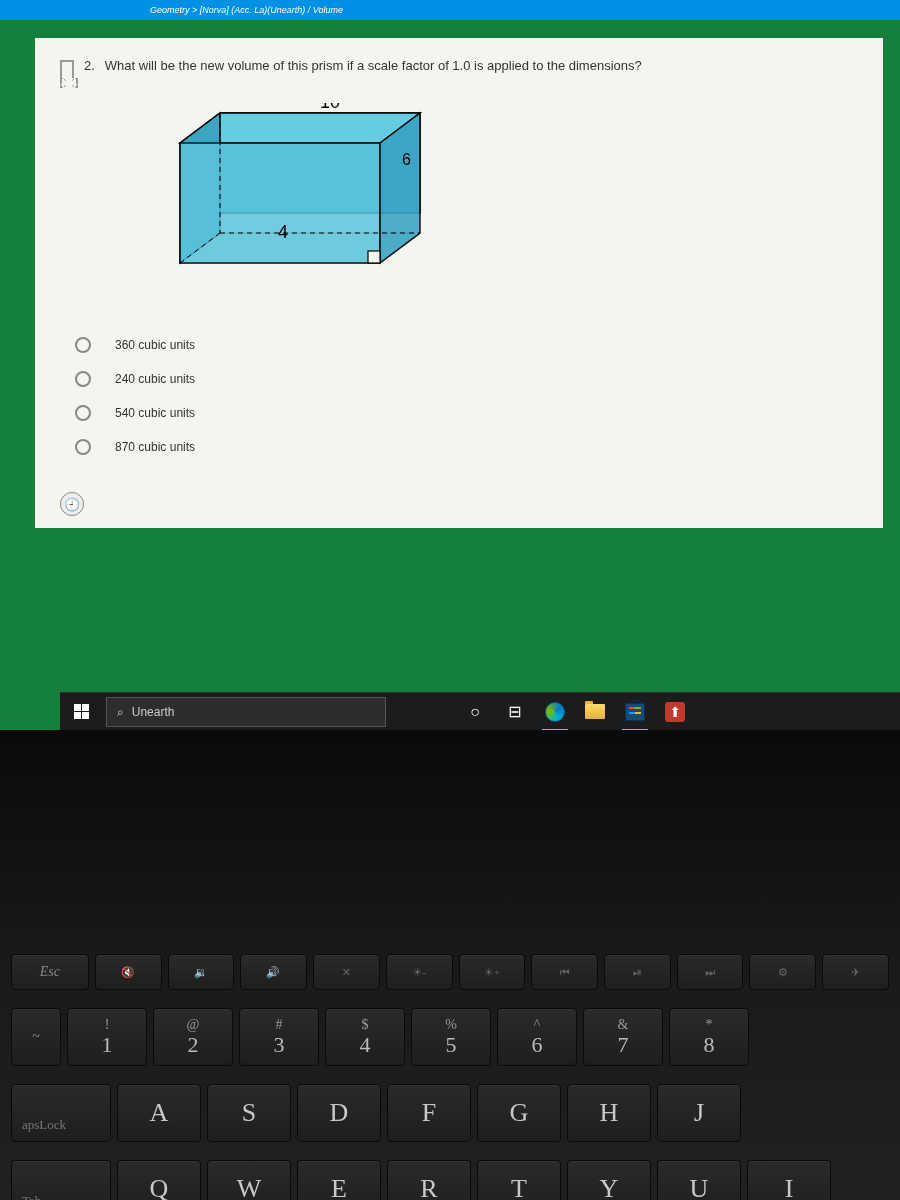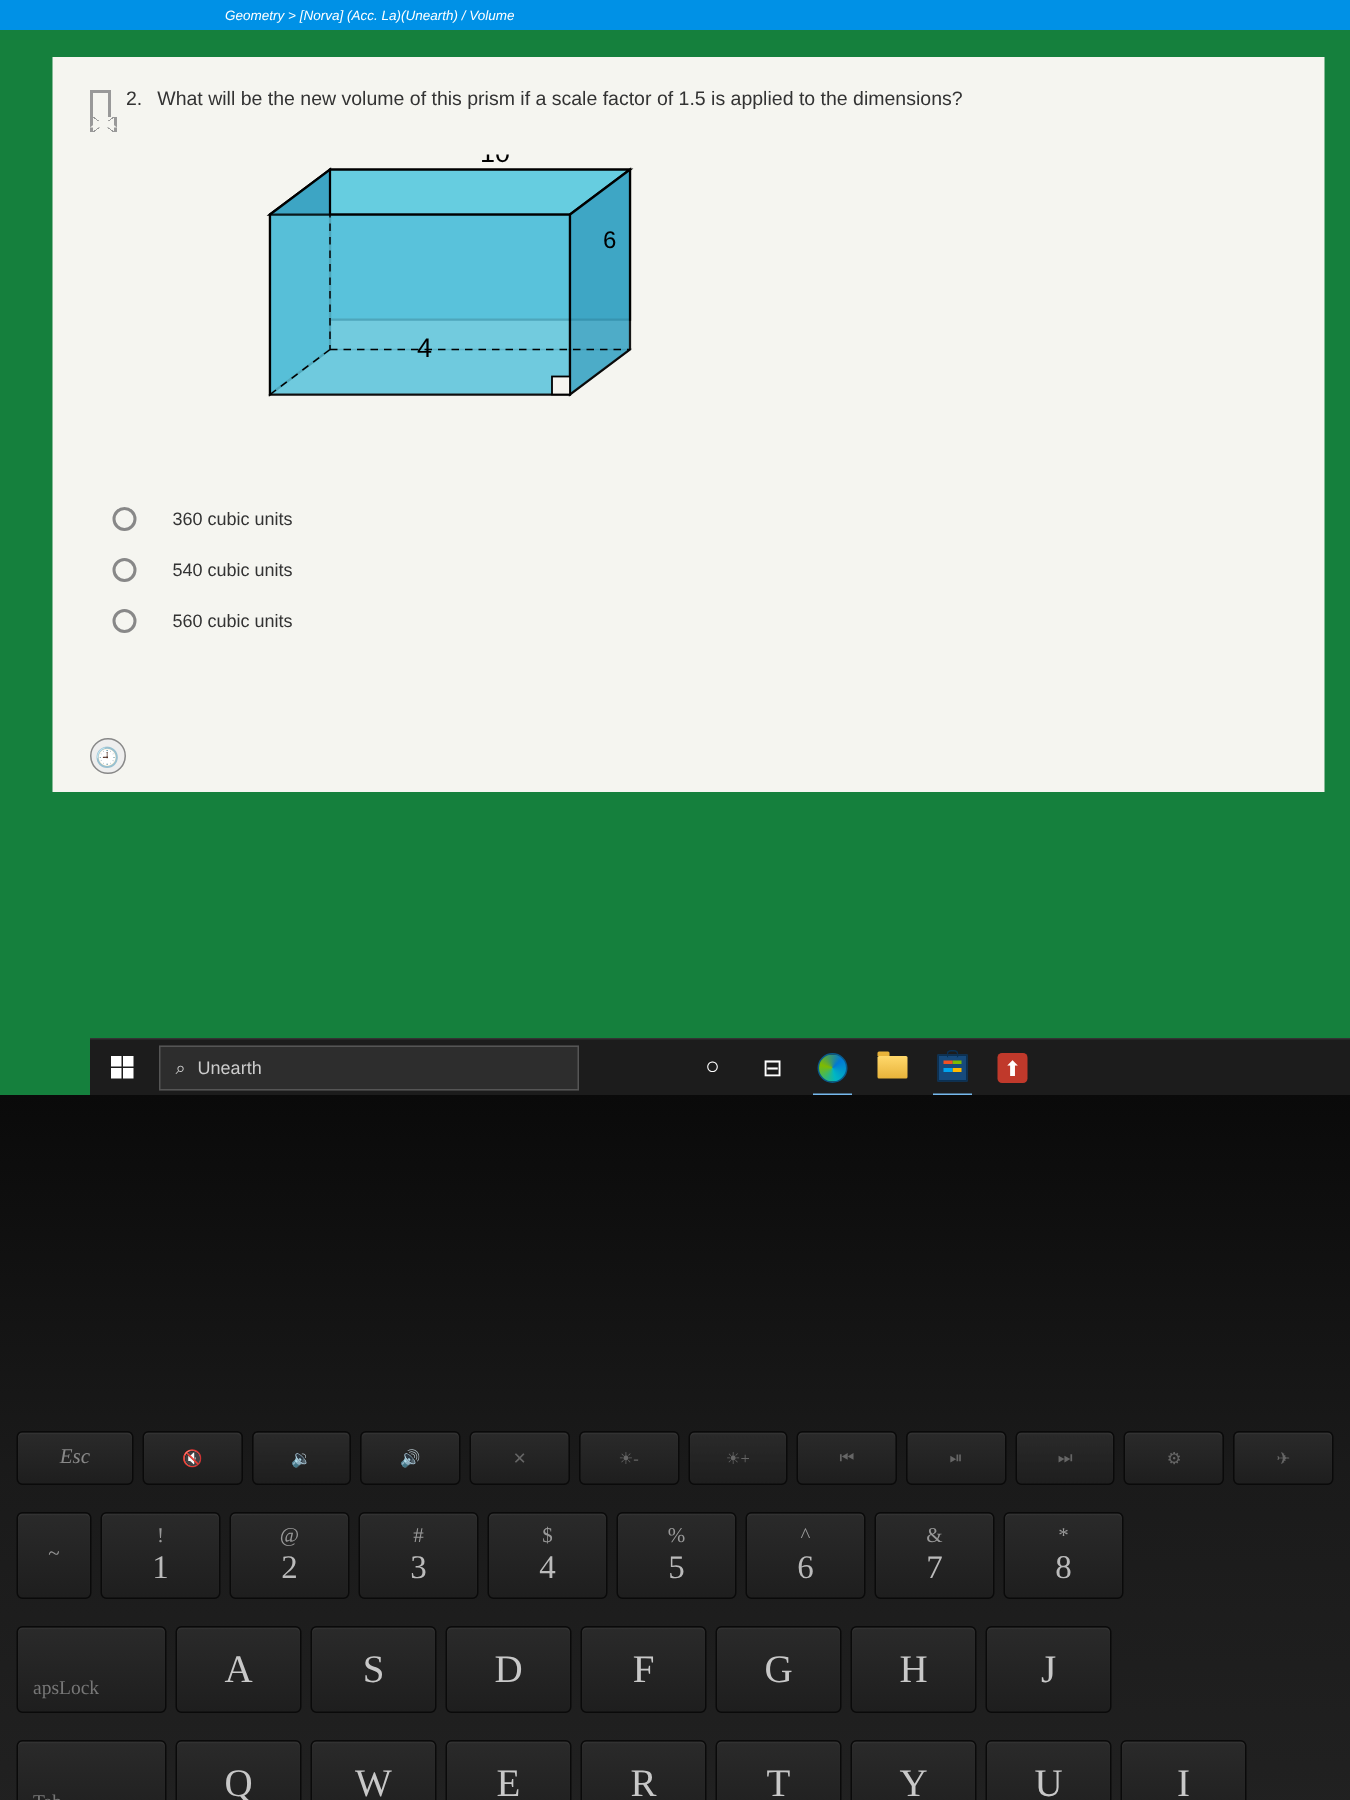--- a/index.html
+++ b/index.html
@@ -244,21 +244,21 @@
 
 <div class="screen-area">
   <div class="top-bar">
     <span>Geometry &gt; [Norva] (Acc. La)(Unearth) / Volume</span>
   </div>
 
   <div class="content-panel">
     <div class="question-row">
       <div class="bookmark-icon"></div>
       <span>2.</span>
-      <span>What will be the new volume of this prism if a scale factor of 1.5 is applied to the dimensions?</span>
+      <span>What will be the new volume of this prism if a scale factor of 1.0 is applied to the dimensions?</span>
     </div>
 
     <svg class="prism-svg" width="320" height="210">
 
       <polygon points="100,10 300,10 300,110 100,110" fill="#4db8d8" stroke="#000" stroke-width="1.5"></polygon>
 
       <polygon points="60,40 100,10 300,10 260,40" fill="#66cde0" stroke="#000" stroke-width="1.5"></polygon>
 
       <polygon points="60,160 260,160 300,130 100,130" fill="#cce8ef" stroke="#000" stroke-width="1" opacity="0.6"></polygon>
 
@@ -280,25 +280,29 @@
       <text x="158" y="135" font-size="18" fill="#000">4</text>
     </svg>
 
     <div class="options">
       <div class="option">
         <div class="radio"></div>
         <span class="option-label">360 cubic units</span>
       </div>
       <div class="option">
         <div class="radio"></div>
-        <span class="option-label">540 cubic units</span>
+        <span class="option-label">240 cubic units</span>
       </div>
       <div class="option">
         <div class="radio"></div>
-        <span class="option-label">560 cubic units</span>
+        <span class="option-label">540 cubic units</span>
+      </div>
+      <div class="option">
+        <div class="radio"></div>
+        <span class="option-label">870 cubic units</span>
       </div>
     </div>
 
     <div class="clock-btn">🕘</div>
   </div>
 
   <div class="taskbar">
     <div class="start-btn">
       <div class="win-icon">
           <div></div>

